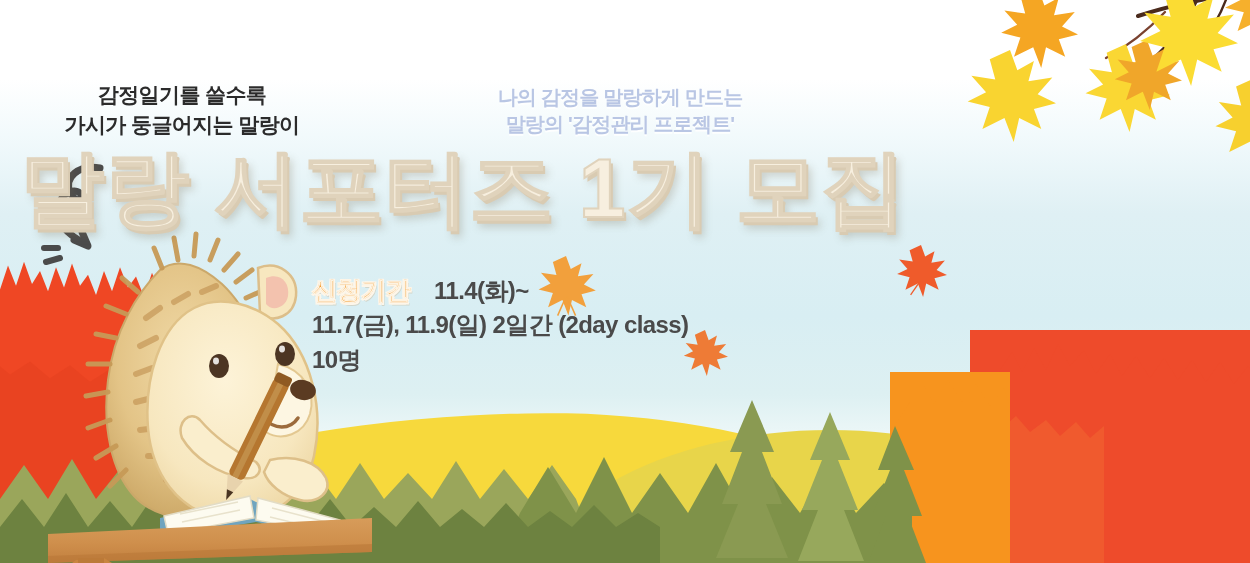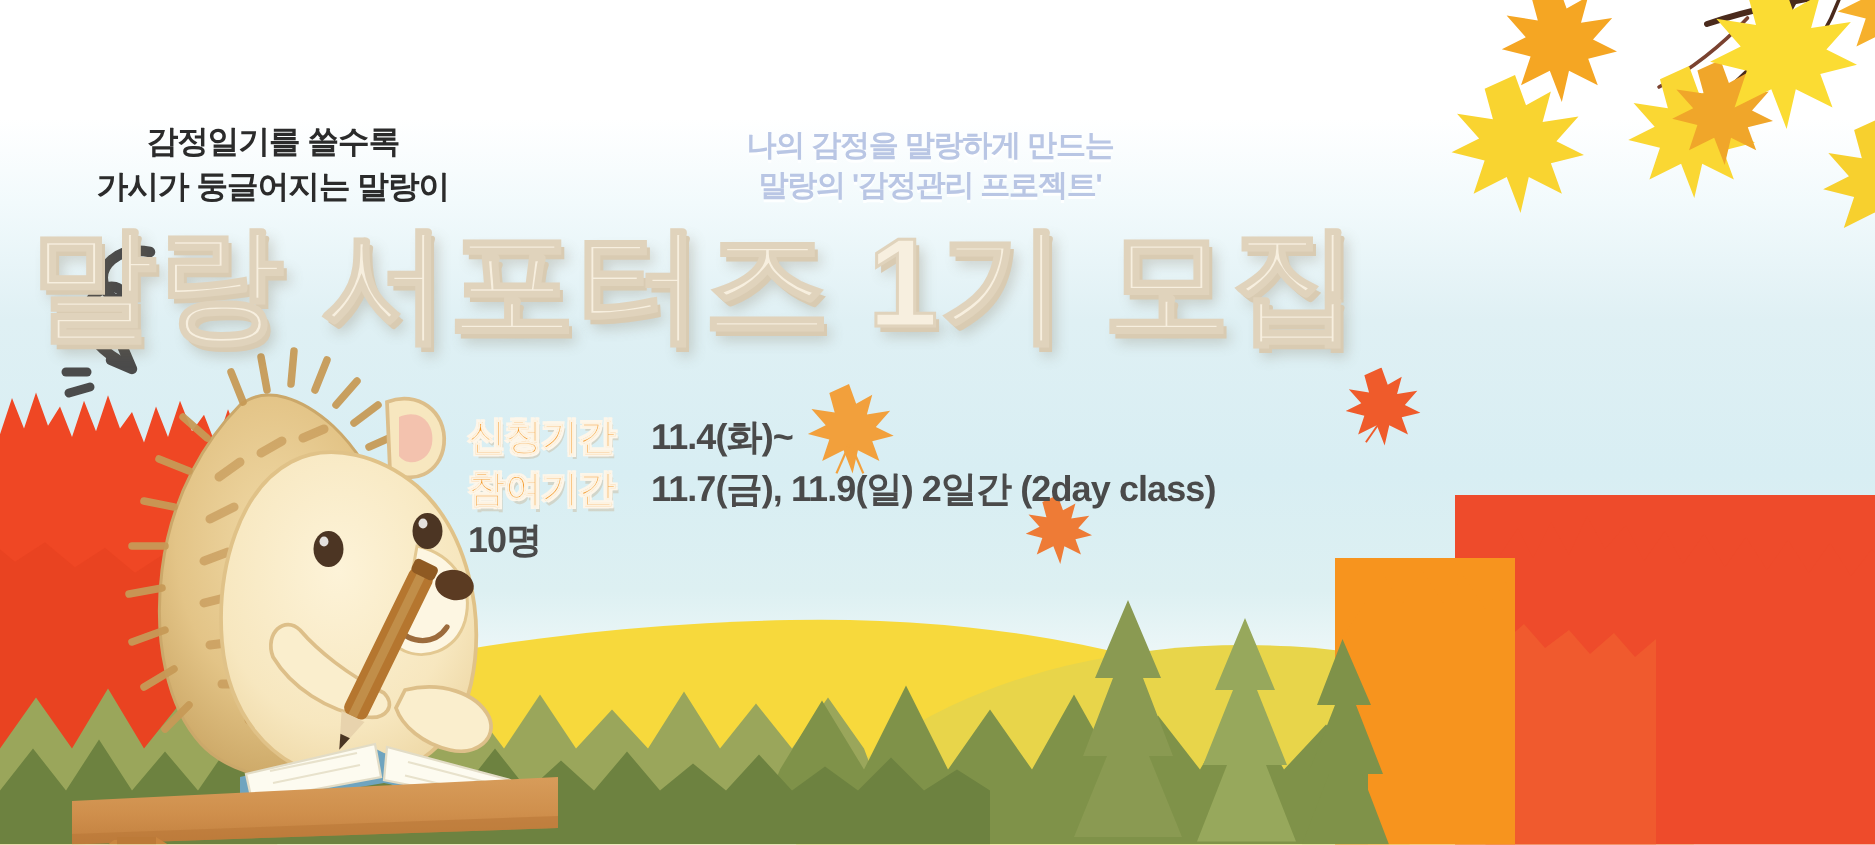--- a/index.html
+++ b/index.html
@@ -358,21 +358,20 @@
   <h1 id="headline">말랑 서포터즈 1기 모집</h1>
 
   <div id="info-block">
 
     <div class="info-row">
       <span class="info-label">신청기간</span>
       <span class="info-value">11.4(화)~</span>
     </div>
 
     <div class="info-row">
-      <span class="info-label">참여기간</span>
       <span class="info-value">11.7(금), 11.9(일) 2일간 (2day class)</span>
     </div>
 
     <div class="info-row">
       <span class="info-value">10명</span>
     </div>
 
 
   </div>
 

